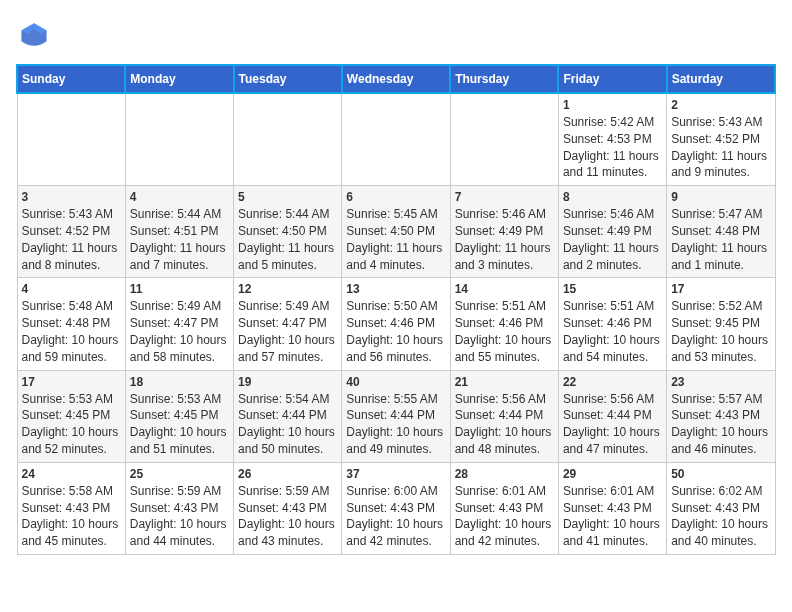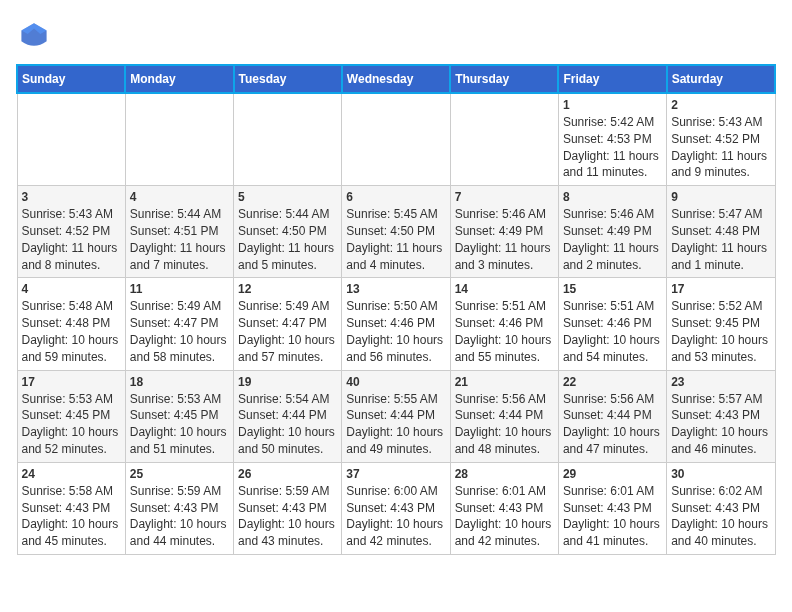--- a/index.html
+++ b/index.html
@@ -303,20 +303,20 @@
 Sunset: 4:43 PM
 Daylight: 10 hours and 42 minutes.</div>
         </td>
         <td>
           <span class="day-number">29</span>
           <div class="day-info">Sunrise: 6:01 AM
 Sunset: 4:43 PM
 Daylight: 10 hours and 41 minutes.</div>
         </td>
         <td>
-          <span class="day-number">30</span>
+          <span class="day-number">50</span>
           <div class="day-info">Sunrise: 6:02 AM
 Sunset: 4:43 PM
 Daylight: 10 hours and 40 minutes.</div>
         </td>
       </tr>
     </tbody>
 </table>
 
 </body></html>

